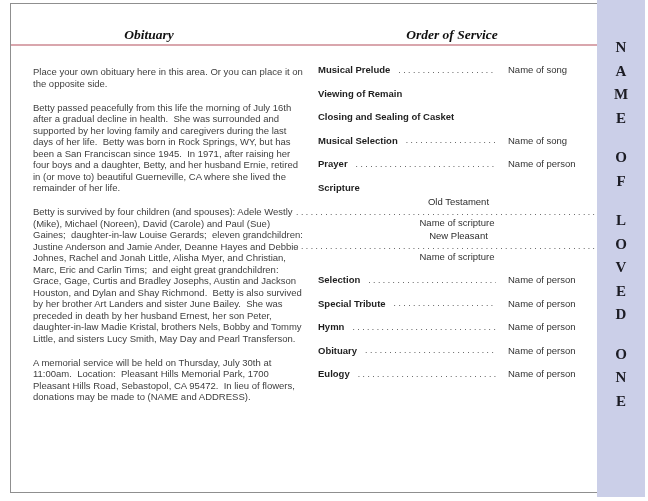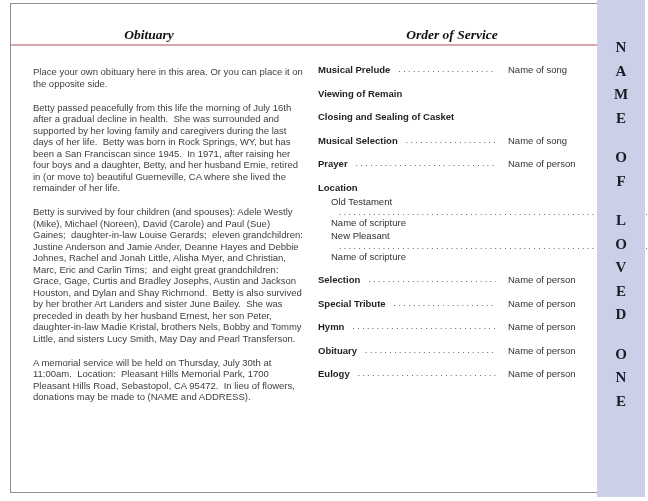--- a/index.html
+++ b/index.html
@@ -29,21 +29,21 @@
     position:absolute; left:33px; top:66px; width:271px;
     font-size:9.5px; line-height:11.5px; color:#3e3e3e;
   }
   .obituary-col p { margin:0 0 12.5px 0; white-space:pre-wrap; }
 
   
   .os-col {
     position:absolute; left:318px; top:64px; width:268px;
     font-size:9.5px; color:#2e2e2e;
   }
-  .os-row { display:flex; align-items:flex-start; margin-bottom:12.5px; }
+  .os-row { display:flex; align-items:center; margin-bottom:12.5px; }
   .os-label { font-weight:bold; white-space:nowrap; color:#1f1f1f; }
   .os-suffix { margin-left:4px; white-space:nowrap; }
   .os-leader {
     flex:1; overflow:hidden; white-space:nowrap;
     margin:0 12px 0 8px; color:#4a4a4a;
     font-size:8.5px; letter-spacing:2.5px;
   }
   .os-value { flex:none; width:78px; white-space:nowrap; color:#333; }
   .os-group .os-row.tight { margin-bottom:3px; }
   .os-sub { margin-left:13px; }
@@ -103,21 +103,21 @@
   </div>
 
   <div class="os-row">
     <span class="os-label">Prayer</span>
     <span class="os-leader">..................................................................</span>
     <span class="os-value">Name of person</span>
   </div>
 
   <div class="os-group">
     <div class="os-row tight">
-      <span class="os-label">Location</span>
+      <span class="os-label">Scripture</span>
     </div>
     <div class="os-sub">
       <div class="os-row">
         <span>Old Testament</span>
         <span class="os-leader">..................................................................</span>
         <span class="os-value">Name of scripture</span>
       </div>
       <div class="os-row">
         <span>New Pleasant</span>
         <span class="os-leader">..................................................................</span>

